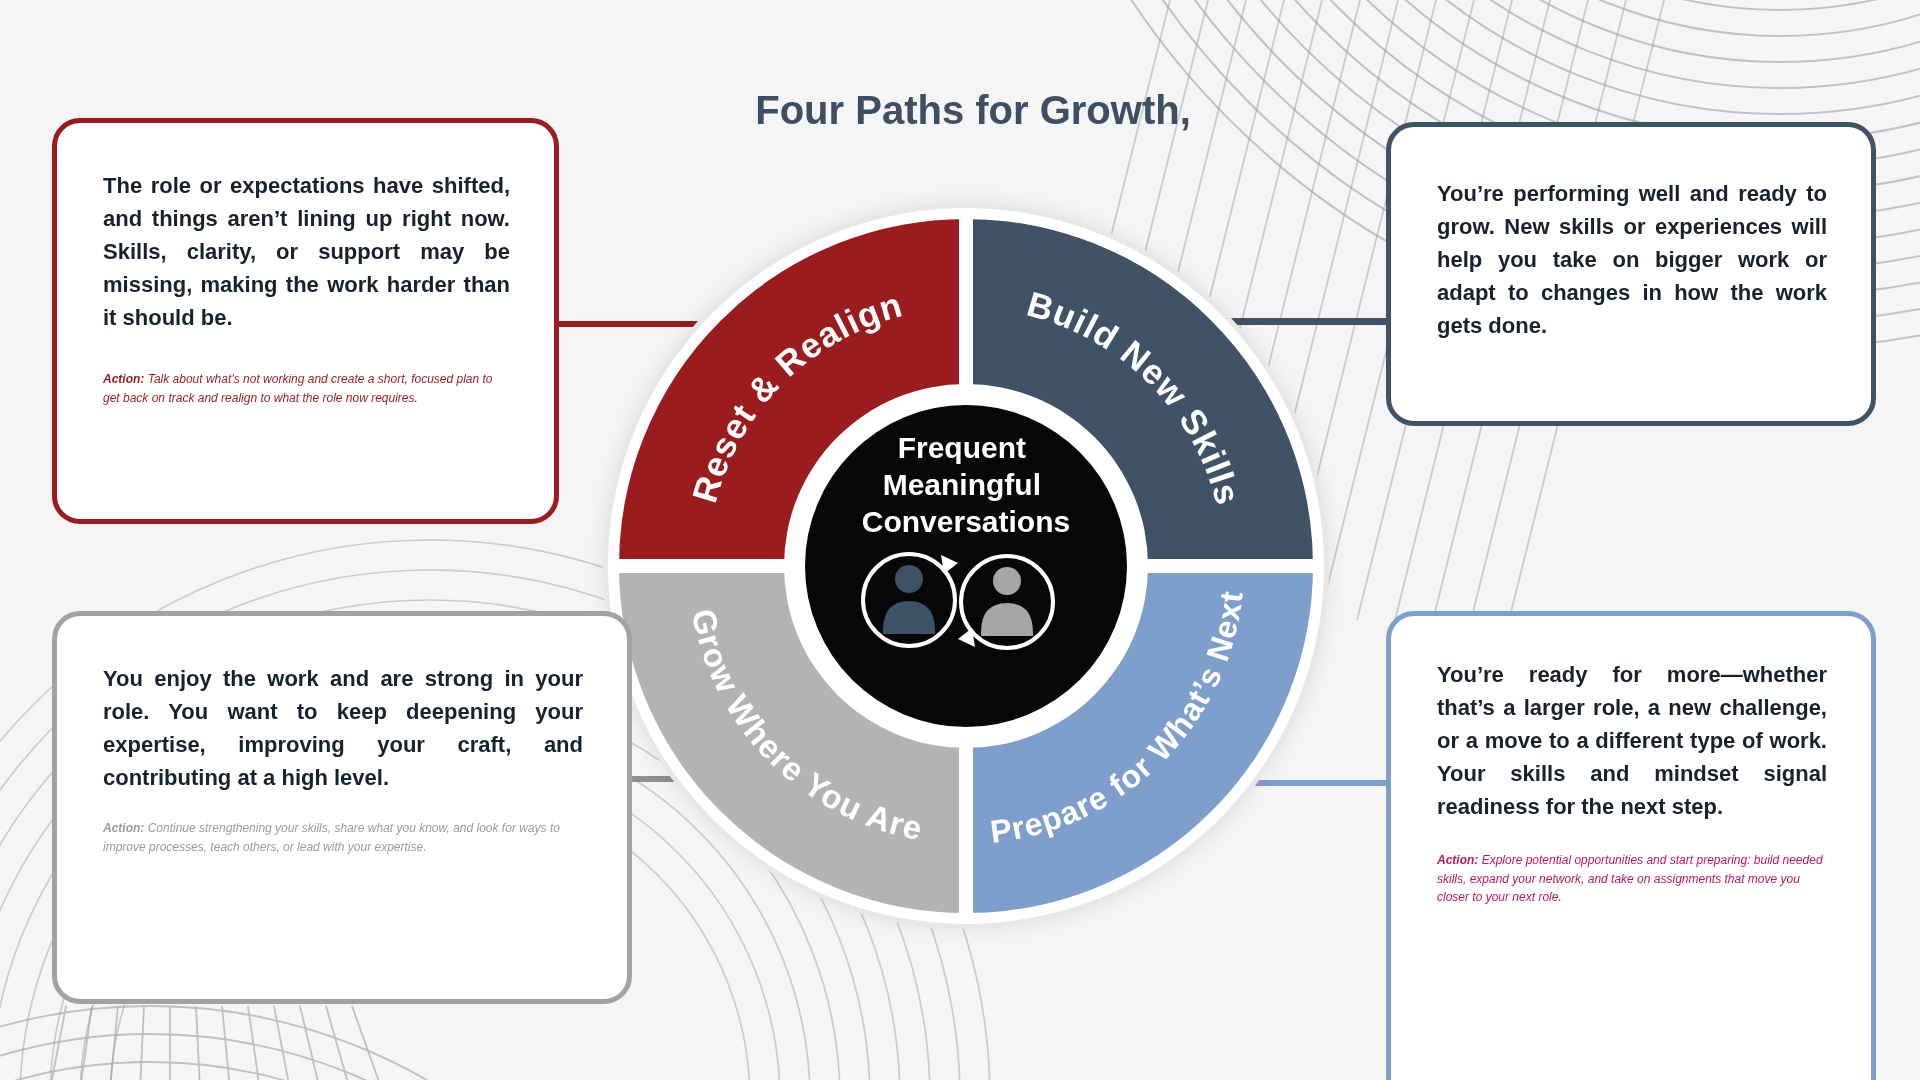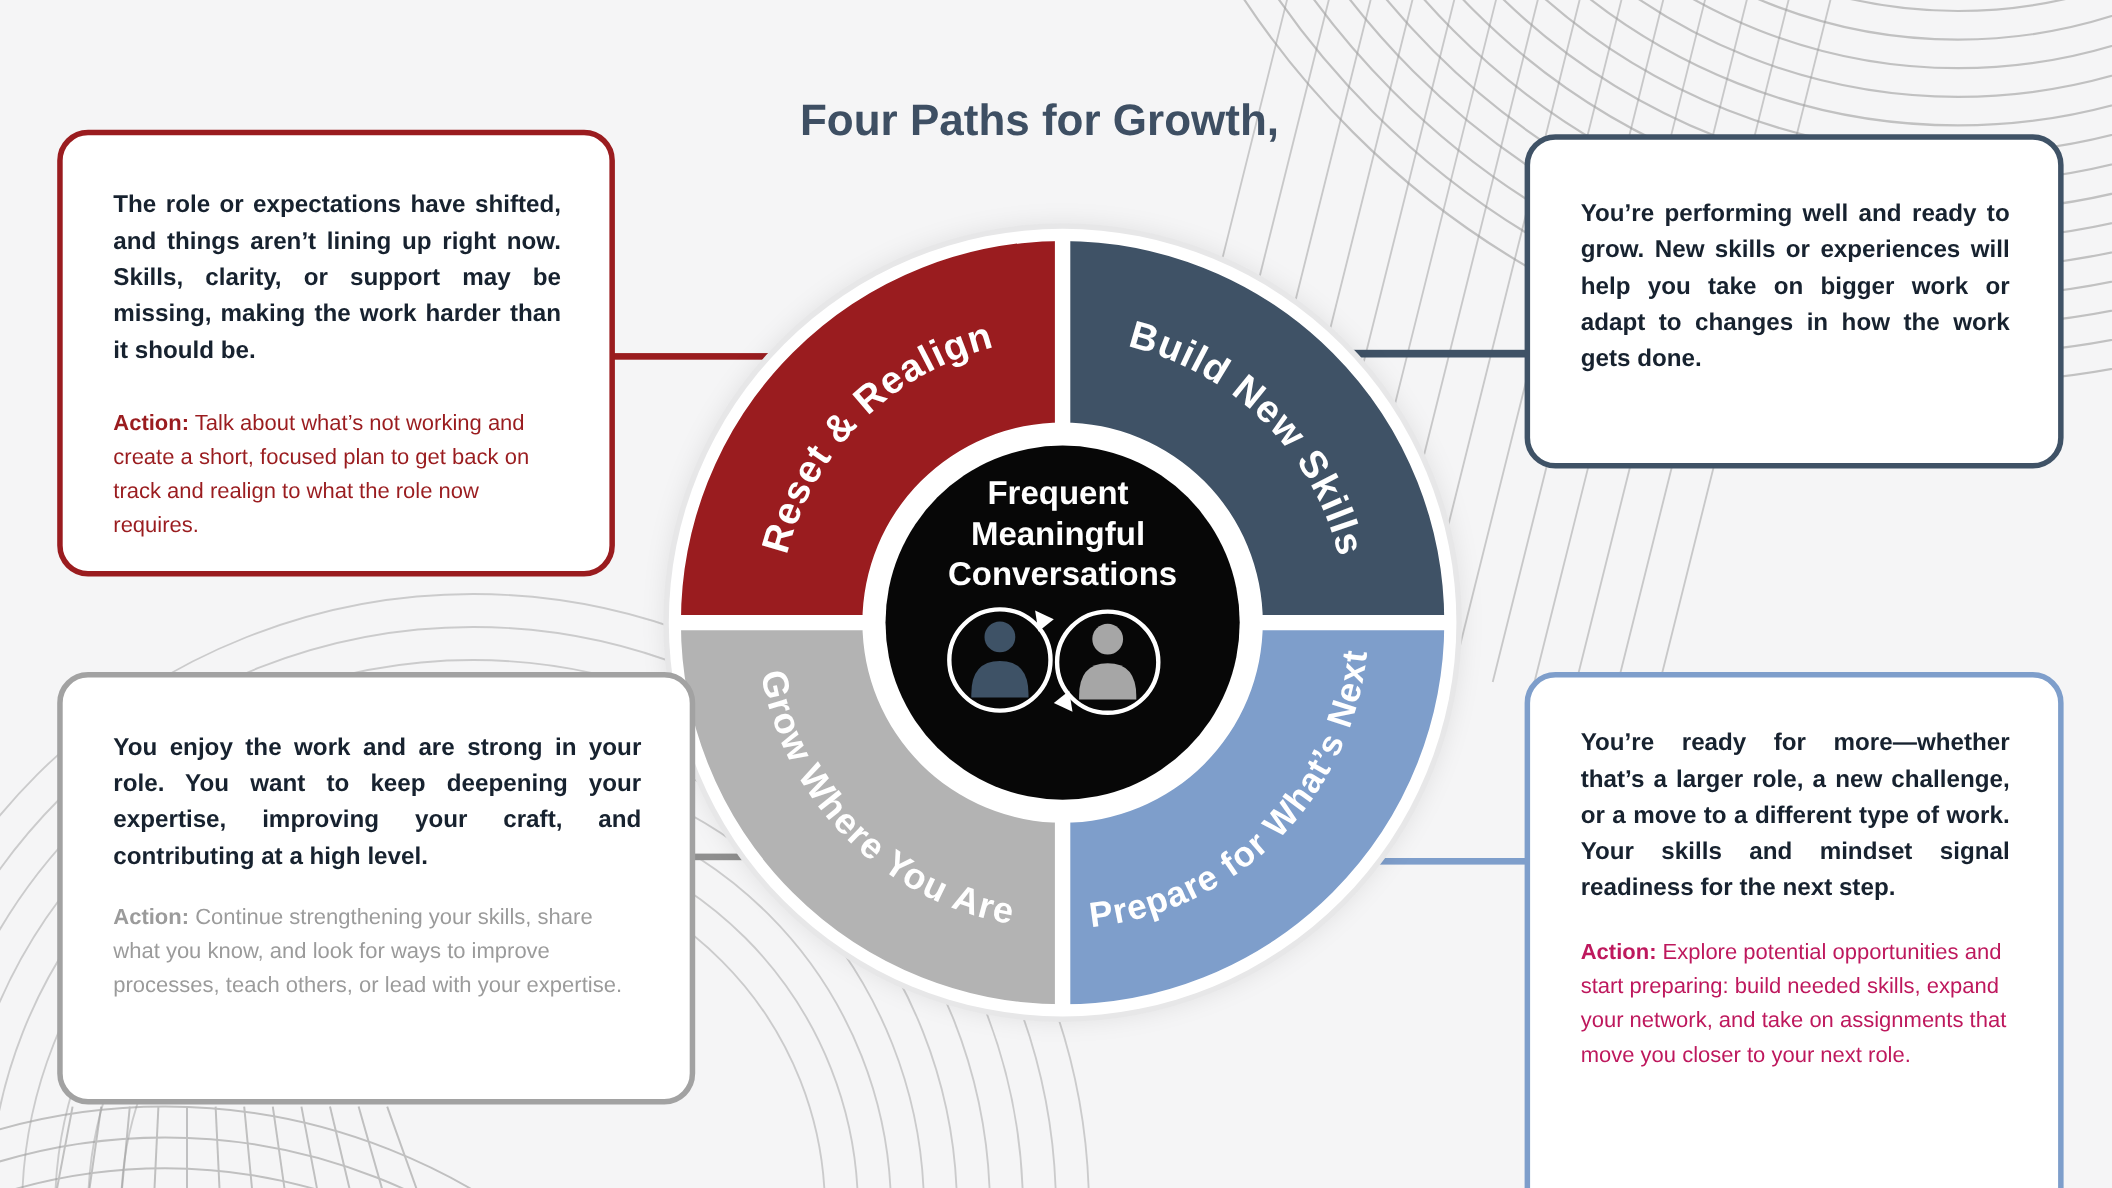--- a/index.html
+++ b/index.html
@@ -6,21 +6,21 @@
   html,body { width:1920px; height:1080px; overflow:hidden; }
   body {
     position:relative;
     background:#f5f5f6;
     font-family:"Liberation Sans", sans-serif;
     color:#17222f;
   }
   .decor { position:absolute; left:0; top:0; z-index:0; }
 
   .title {
-    position:absolute; left:672px; top:88px; width:546px;
+    position:absolute; left:700px; top:88px; width:546px;
     text-align:center; z-index:3;
     font-size:40px; font-weight:bold; line-height:1.14; color:#3e4f63;
   }
 
   .connector { position:absolute; z-index:1; }
   .connector.reset   { left:556px;  top:321px; width:168px; height:6px; background:#9a1c1f; }
   .connector.build   { left:1212px; top:318px; width:178px; height:7px; background:#3f5266; }
   .connector.grow    { left:556px;  top:776px; width:138px; height:6px; background:#8f8f8f; }
   .connector.prepare { left:1238px; top:780px; width:152px; height:6px; background:#7e9ecb; }
 
@@ -34,21 +34,21 @@
   .card.reset   { left:52px;   top:118px; width:507px; height:406px; border-color:#9a1c1f; }
   .card.build   { left:1386px; top:122px; width:490px; height:304px; border-color:#3f5266; padding-top:50px; }
   .card.grow    { left:52px;   top:611px; width:580px; height:393px; border-color:#a2a2a2; }
   .card.prepare { left:1386px; top:611px; width:490px; height:505px; border-color:#7e9ecb; padding-top:42px; }
 
   .card .body {
     font-size:22px; font-weight:bold; line-height:1.5;
     text-align:justify; color:#17222f;
   }
   .card .action {
-    margin-top:36px; font-size:20px; line-height:1.55;
+    margin-top:36px; font-size:12px; font-style:italic; line-height:1.55;
   }
   .card .action .action-label { font-weight:bold; }
   .card.reset   .action { color:#9a1c1f; }
   .card.build   .action { color:#3f5266; }
   .card.grow    .action { color:#9b9b9b; margin-top:25px; }
   .card.prepare .action { color:#be185d; margin-top:28px; }
   .bold-end { font-weight:bold; }
 
   .arc-label { font-family:"Liberation Sans", sans-serif; font-weight:bold; fill:#ffffff; letter-spacing:1px; }
   .center-text { font-family:"Liberation Sans", sans-serif; font-weight:bold; fill:#ffffff; font-size:30px; }

